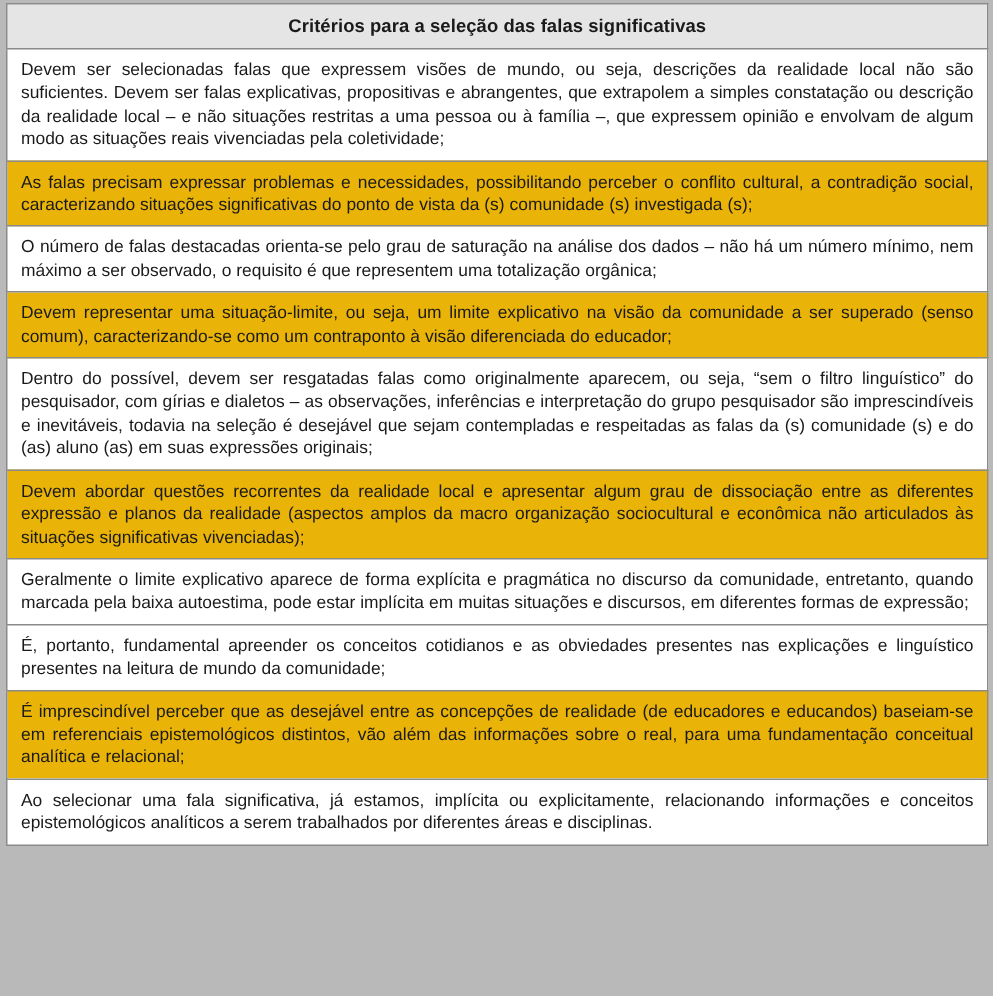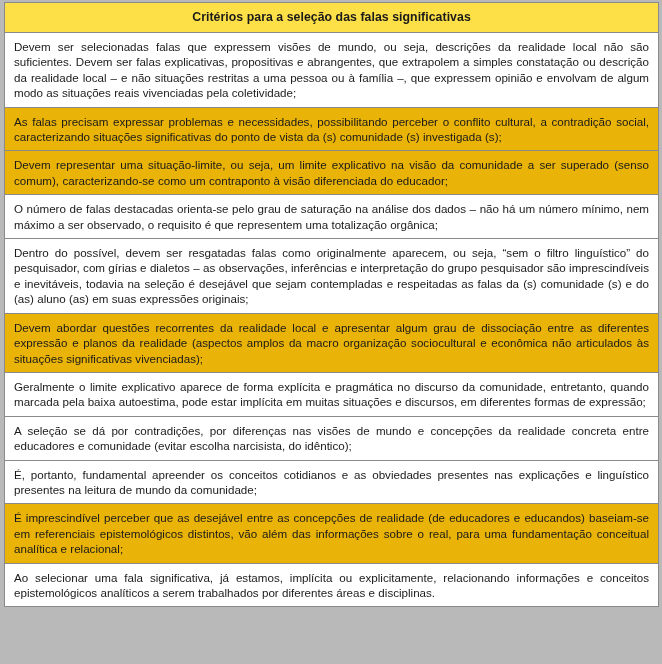--- a/index.html
+++ b/index.html
@@ -24,21 +24,21 @@
 
   table.criteria-table {
     border-collapse: collapse;
     width: 655px;
     table-layout: fixed;
     background: #ffffff;
     border: 1px solid #7d7d7d;
   }
 
   table.criteria-table tr.header-row > th {
-    background: #fde047;
+    background: #e5e5e5;
     border: 1px solid #8a8a8a;
     text-align: center;
     font-weight: bold;
     font-size: 12.3px;
     line-height: 15px;
     padding: 7px 8px 7px 8px;
     color: #1a1a1a;
     letter-spacing: 0.05px;
   }
 
@@ -78,48 +78,43 @@
     <tr class="data-row shade-white">
           <td>
             <span class="cell-text">Devem ser selecionadas falas que expressem visões de mundo, ou seja, descrições da realidade local não são suficientes. Devem ser falas explicativas, propositivas e abrangentes, que extrapolem a simples constatação ou descrição da realidade local – e não situações restritas a uma pessoa ou à família –, que expressem opinião e envolvam de algum modo as situações reais vivenciadas pela coletividade;</span>
           </td>
         </tr>
         <tr class="data-row shade-gray">
           <td>
             <span class="cell-text">As falas precisam expressar problemas e necessidades, possibilitando perceber o conflito cultural, a contradição social, caracterizando situações significativas do ponto de vista da (s) comunidade (s) investigada (s);</span>
           </td>
         </tr>
+        <tr class="data-row shade-white">
+          <td>
+            <span class="cell-text">O número de falas destacadas orienta-se pelo grau de saturação na análise dos dados – não há um número mínimo, nem máximo a ser observado, o requisito é que representem uma totalização orgânica;</span>
+          </td>
+        </tr>
         <tr class="data-row shade-gray">
           <td>
             <span class="cell-text">Devem representar uma situação-limite, ou seja, um limite explicativo na visão da comunidade a ser superado (senso comum), caracterizando-se como um contraponto à visão diferenciada do educador;</span>
-          </td>
-        </tr>
-        <tr class="data-row shade-white">
-          <td>
-            <span class="cell-text">O número de falas destacadas orienta-se pelo grau de saturação na análise dos dados – não há um número mínimo, nem máximo a ser observado, o requisito é que representem uma totalização orgânica;</span>
           </td>
         </tr>
         <tr class="data-row shade-white">
           <td>
             <span class="cell-text">Dentro do possível, devem ser resgatadas falas como originalmente aparecem, ou seja, “sem o filtro linguístico” do pesquisador, com gírias e dialetos – as observações, inferências e interpretação do grupo pesquisador são imprescindíveis e inevitáveis, todavia na seleção é desejável que sejam contempladas e respeitadas as falas da (s) comunidade (s) e do (as) aluno (as) em suas expressões originais;</span>
           </td>
         </tr>
         <tr class="data-row shade-gray">
           <td>
             <span class="cell-text">Devem abordar questões recorrentes da realidade local e apresentar algum grau de dissociação entre as diferentes expressão e planos da realidade (aspectos amplos da macro organização sociocultural e econômica não articulados às situações significativas vivenciadas);</span>
           </td>
         </tr>
         <tr class="data-row shade-white">
           <td>
             <span class="cell-text">Geralmente o limite explicativo aparece de forma explícita e pragmática no discurso da comunidade, entretanto, quando marcada pela baixa autoestima, pode estar implícita em muitas situações e discursos, em diferentes formas de expressão;</span>
-          </td>
-        </tr>
-        <tr class="data-row shade-white">
-          <td>
-            <span class="cell-text">A seleção se dá por contradições, por diferenças nas visões de mundo e concepções da realidade concreta entre educadores e comunidade (evitar escolha narcisista, do idêntico);</span>
           </td>
         </tr>
         <tr class="data-row shade-white">
           <td>
             <span class="cell-text">É, portanto, fundamental apreender os conceitos cotidianos e as obviedades presentes nas explicações e linguístico presentes na leitura de mundo da comunidade;</span>
           </td>
         </tr>
         <tr class="data-row shade-gray">
           <td>
             <span class="cell-text">É imprescindível perceber que as desejável entre as concepções de realidade (de educadores e educandos) baseiam-se em referenciais epistemológicos distintos, vão além das informações sobre o real, para uma fundamentação conceitual analítica e relacional;</span>

